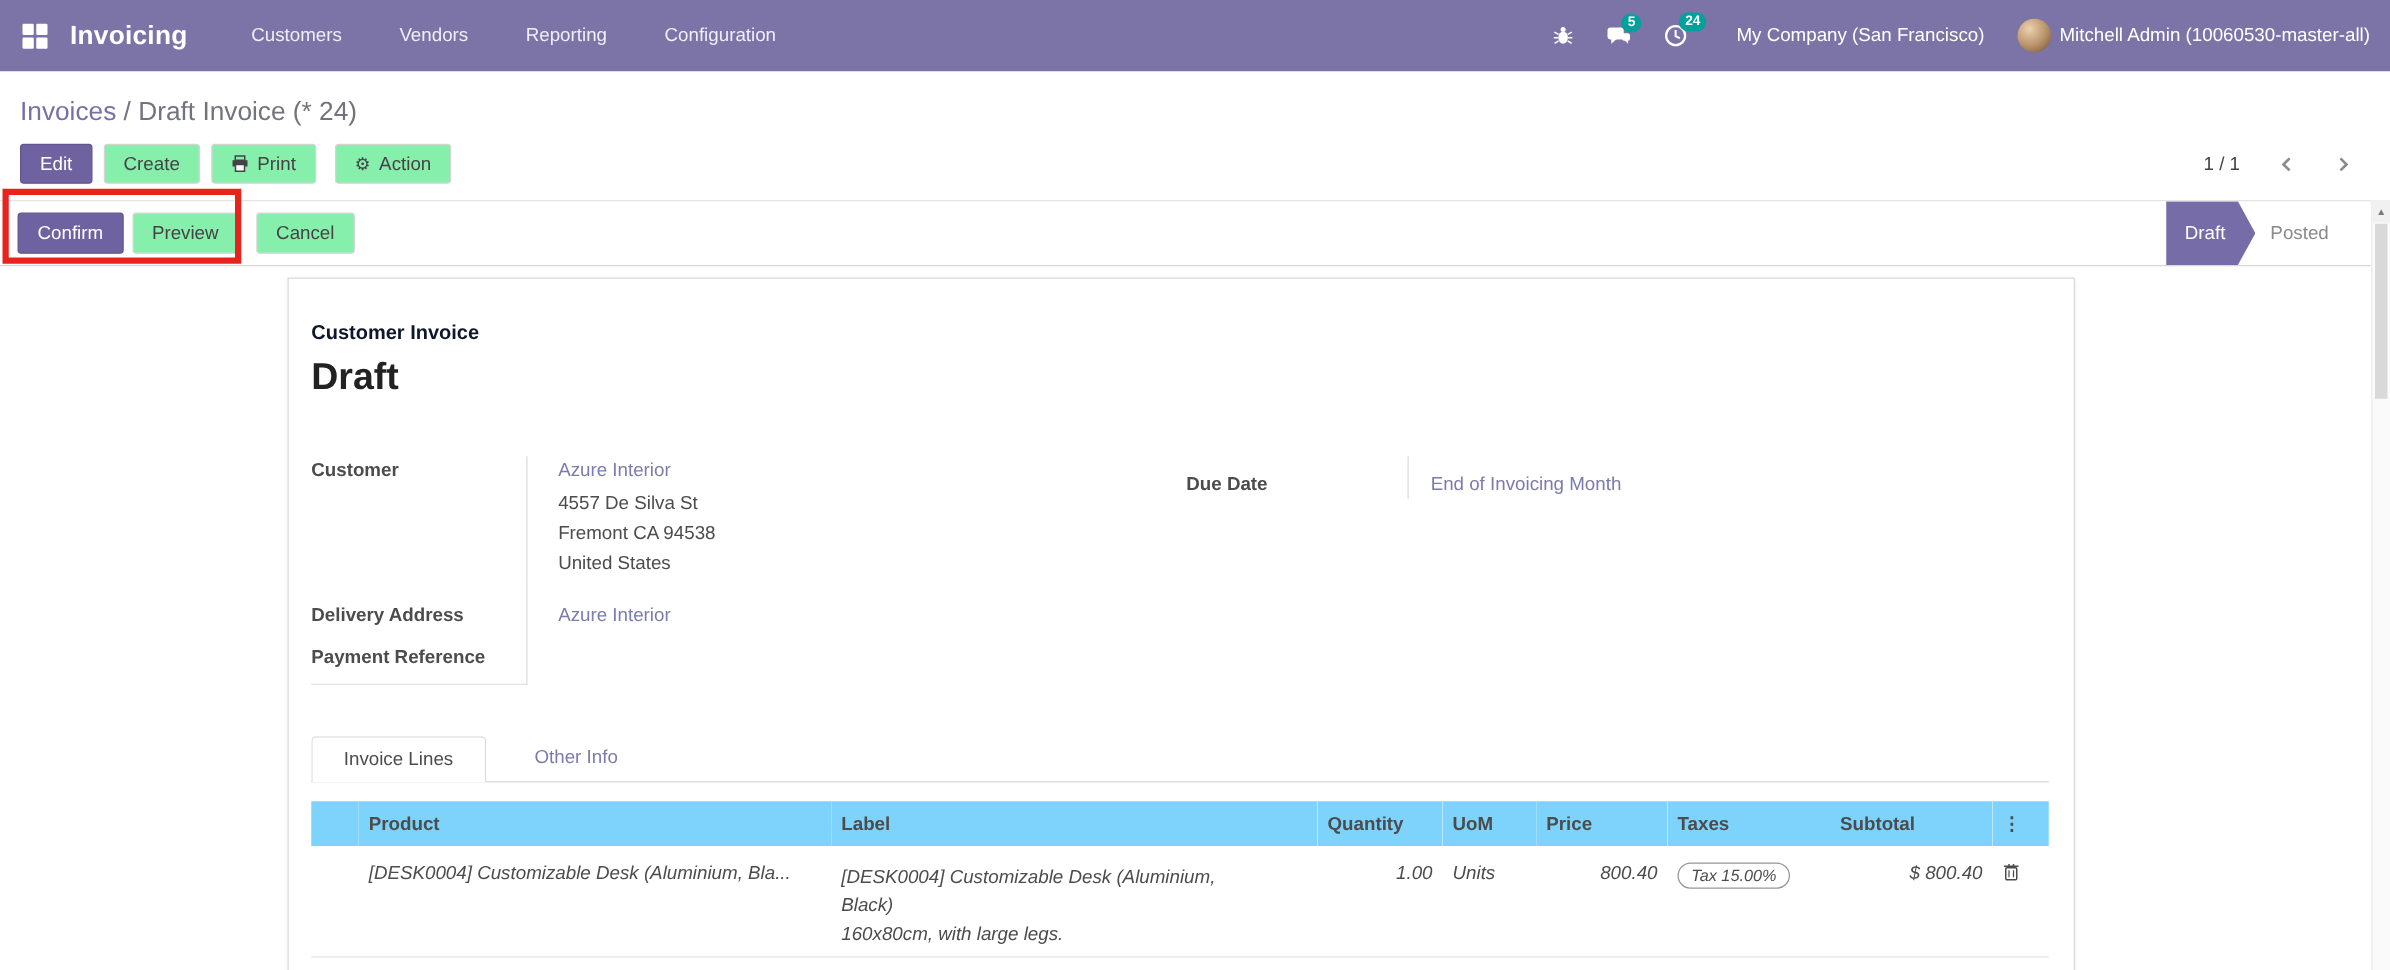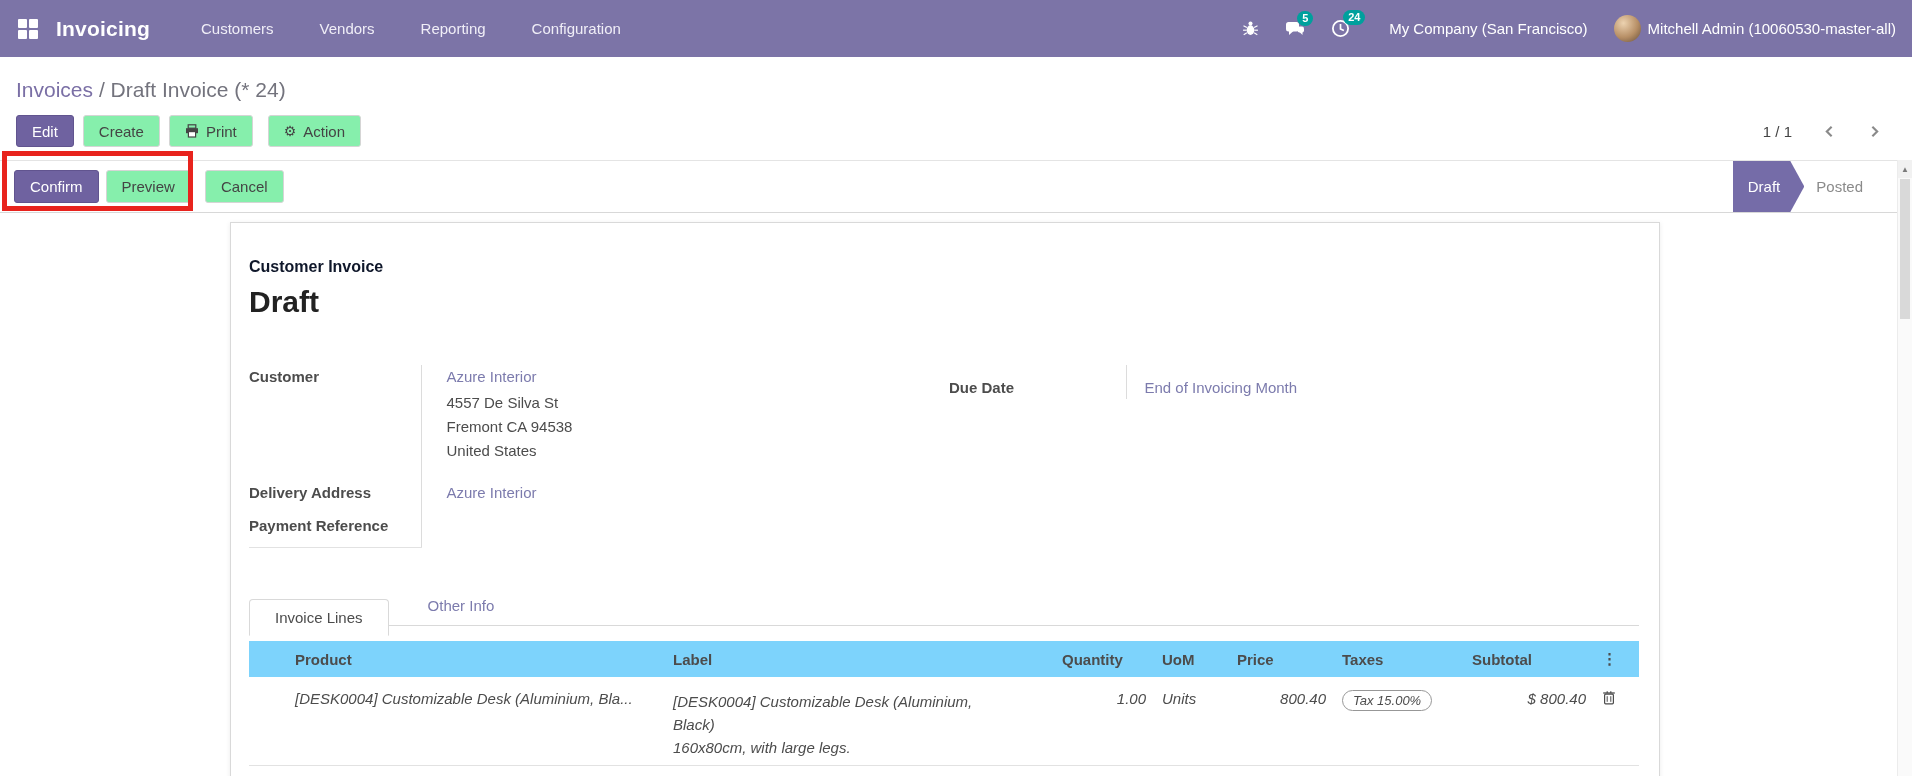--- a/index.html
+++ b/index.html
@@ -92,21 +92,21 @@
   .row-gap2 td { padding-top:13px; padding-bottom:13px; }
   .row-gap3 td { padding-top:14px; }
   .underlined { border-bottom:1px solid #e2e2e2; }
   .link { color:#7c7bad; cursor:pointer; }
   .addr { line-height:24px; margin-top:6px; }
 
   
   .tabs { margin-top:40px; border-bottom:1px solid #d9d9d9; display:flex; height:38px; }
   .tab { font-size:15px; line-height:36px; padding:0 25px; cursor:pointer; }
   .tab-active { border:1px solid #d9d9d9; border-bottom:1px solid #fff; border-radius:4px 4px 0 0;
-                background:#fff; color:#4c4c4c; position:relative; top:11px; }
+                background:#fff; color:#4c4c4c; position:relative; top:1px; }
   .tab-inactive { color:#7c7bad; margin-left:14px; }
 
   
   table.lines { margin-top:15px; width:100%; border-collapse:collapse; table-layout:fixed;
                 font-size:15px; color:#4c4c4c; }
   .lines th { background:#7dd3fc; font-weight:bold; text-align:left; padding:9px 8px;
               overflow:hidden; white-space:nowrap; }
   .lines td { padding:13px 8px 6px 8px; vertical-align:top; border-bottom:1px solid #e2e2e2;font-style:italic; }
   .num { text-align:right; }
   .cell-product { white-space:nowrap; overflow:hidden; }

